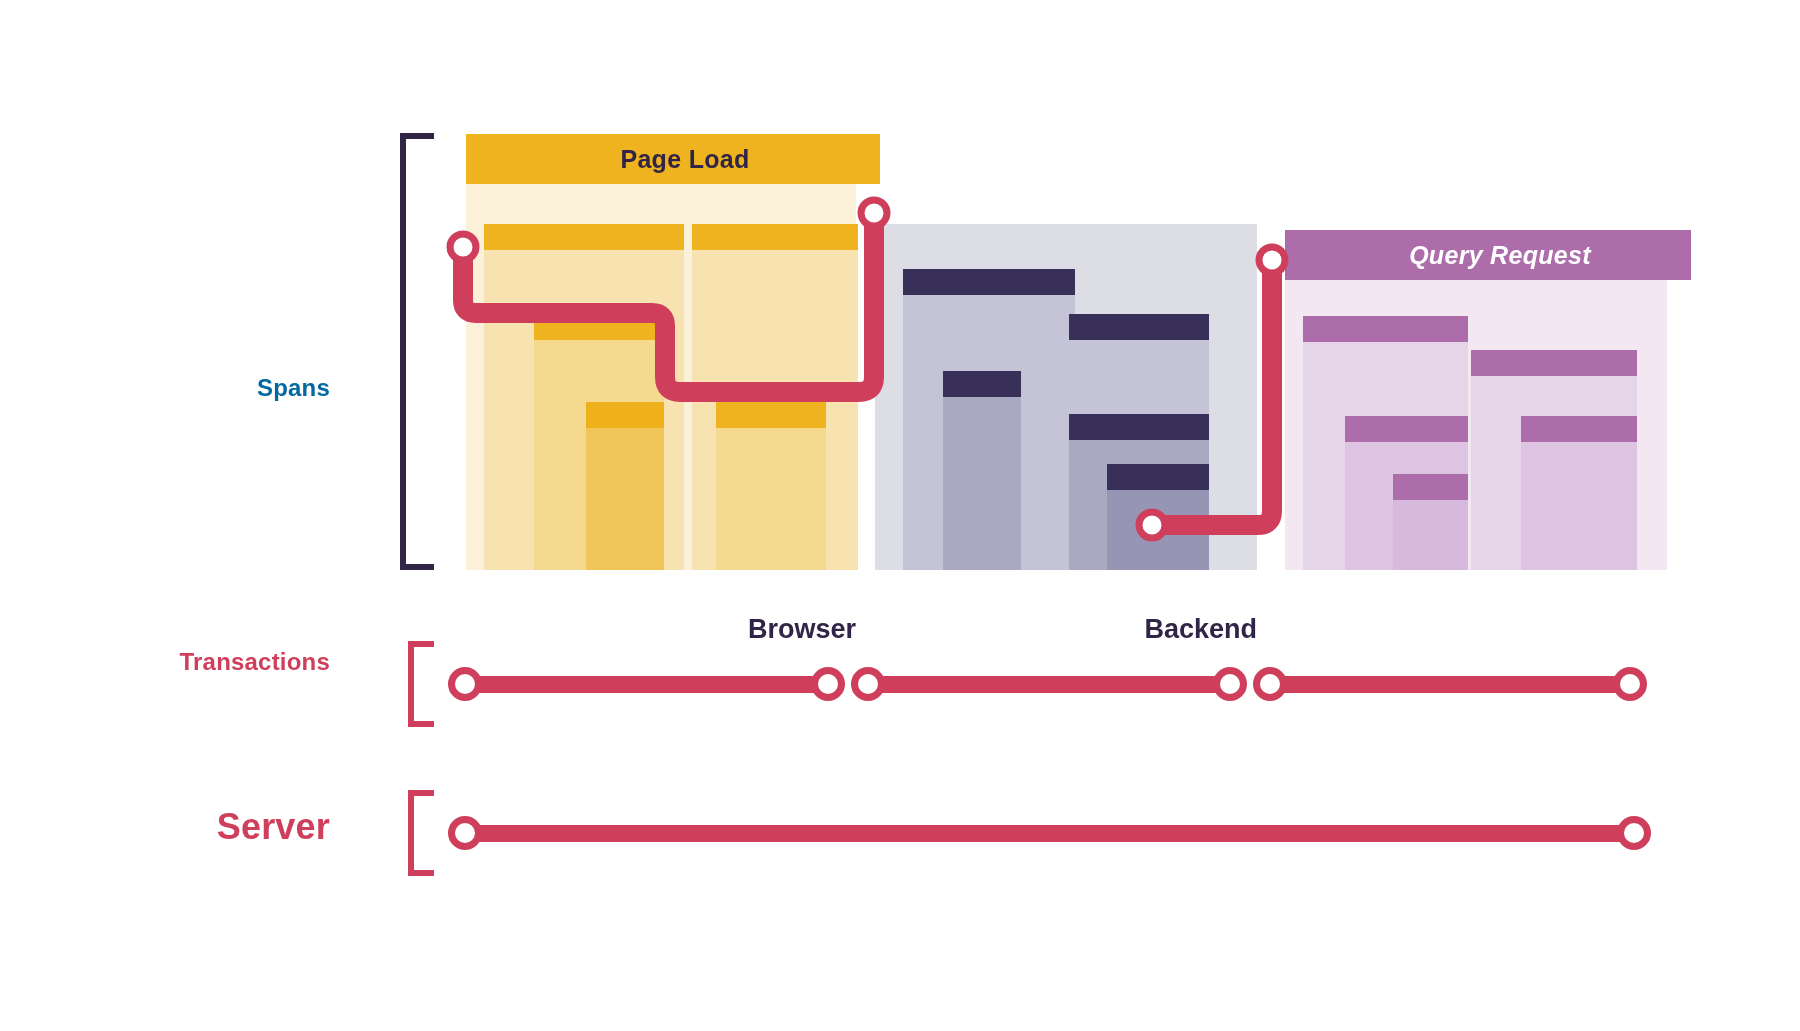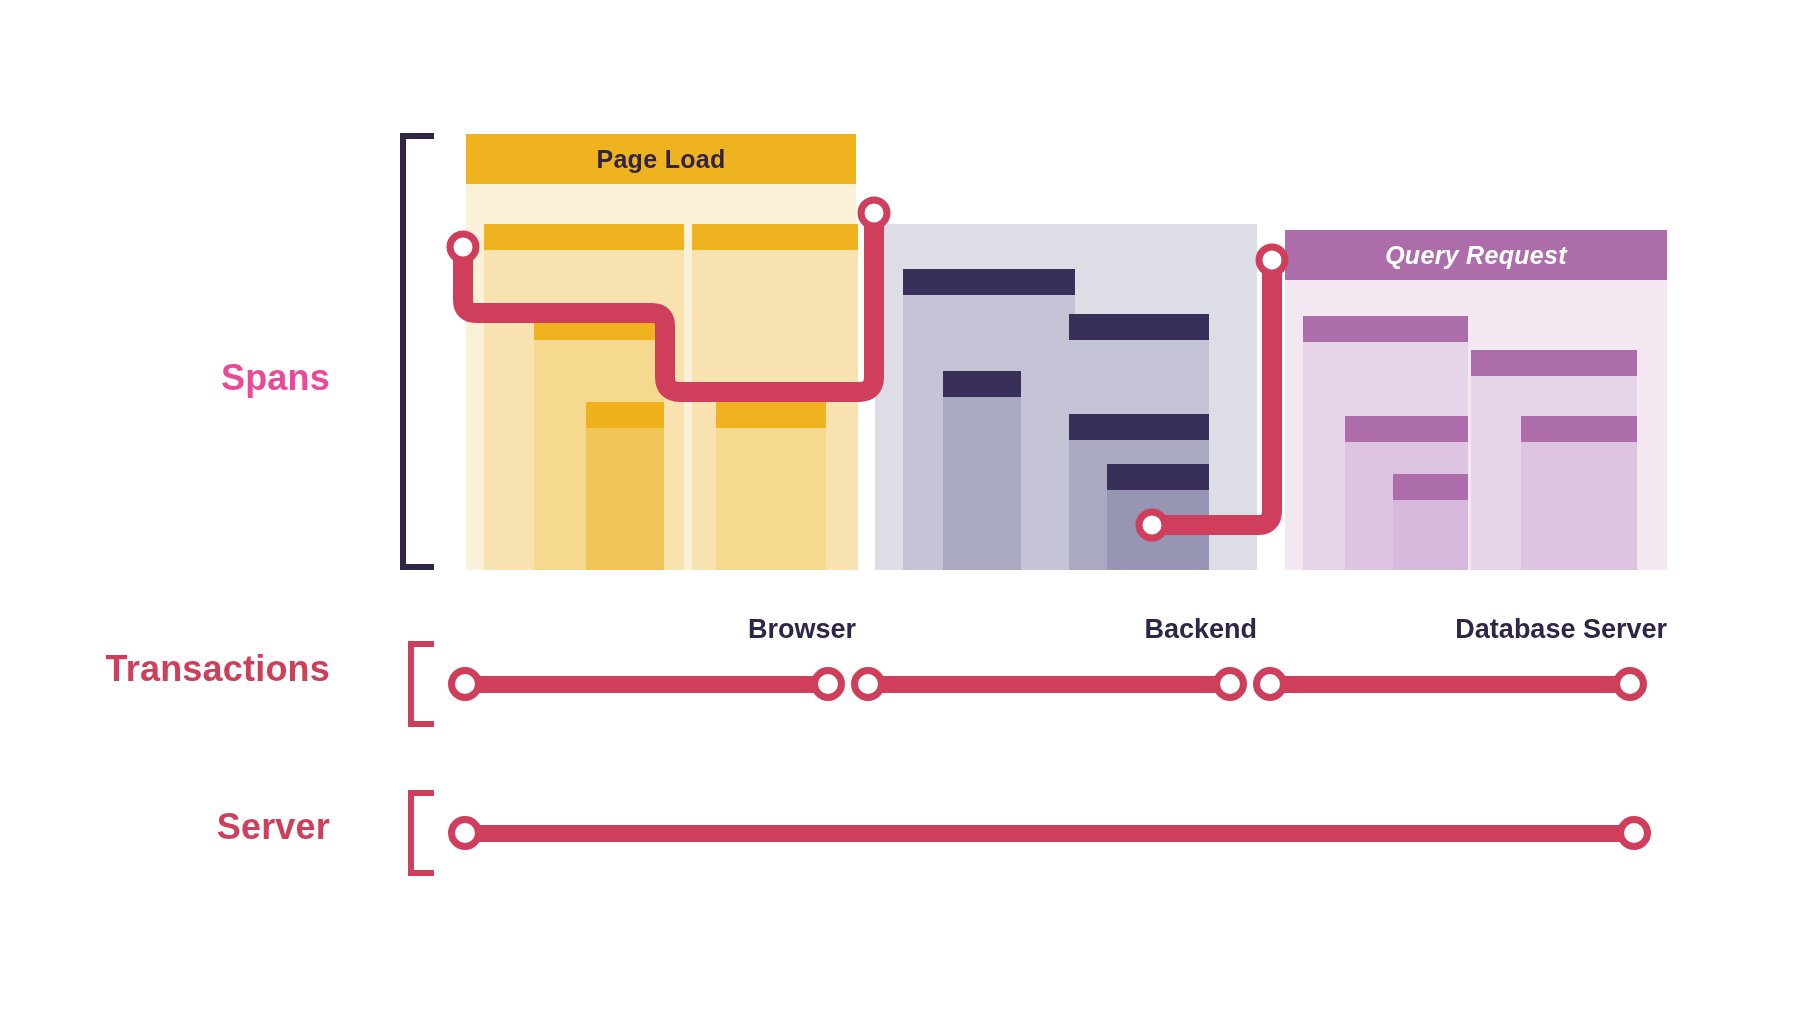--- a/index.html
+++ b/index.html
@@ -19,22 +19,22 @@
   }
 
   
   .row-label {
     position: absolute;
     font-weight: bold;
     letter-spacing: 0.2px;
     white-space: nowrap;
     text-align: right;
   }
-  #spans-label   { right: 1470px; top: 357px; font-size: 36px; color: #ec4899; }
-  #tx-label      { right: 1470px; top: 648px; font-size: 36px; color: #cf3f5c; text-align: center; }
+  #spans-label   { right: 1470px; top: 374px; font-size: 24px; color: #0369a1; }
+  #tx-label      { right: 1470px; top: 648px; font-size: 24px; color: #cf3f5c; text-align: center; }
   #trace-label   { right: 1470px; top: 806px; font-size: 36px; color: #cf3f5c; }
 
   
   .bracket {
     position: absolute;
     box-sizing: border-box;
     border-left: 6px solid currentColor;
     border-top: 6px solid currentColor;
     border-bottom: 6px solid currentColor;
     border-right: none;
@@ -64,20 +64,21 @@
     position: absolute;
     left: 0; top: 0;
     width: 100%;
     height: 50px;
     display: flex;
     align-items: center;
     justify-content: center;
     font-size: 25px;
     font-weight: bold;
     letter-spacing: 0.3px;
+    padding-left: 24px;
   }
   .col-body {
     position: absolute;
     left: 0;
     width: 100%;
   }
   .bar {
     position: absolute;
     box-sizing: border-box;
   }
@@ -257,21 +258,20 @@
     <path d="M 1152 525 L 1258 525 Q 1272 525 1272 511 L 1272 260" fill="none" stroke="#cf3f5c" stroke-width="20" stroke-linecap="butt"></path>
 
     <circle cx="463" cy="247" r="13" fill="#ffffff" stroke="#cf3f5c" stroke-width="7"></circle>
     <circle cx="874" cy="213" r="13" fill="#ffffff" stroke="#cf3f5c" stroke-width="7"></circle>
     <circle cx="1152" cy="525" r="13" fill="#ffffff" stroke="#cf3f5c" stroke-width="7"></circle>
     <circle cx="1272" cy="260" r="13" fill="#ffffff" stroke="#cf3f5c" stroke-width="7"></circle>
   </svg>
 
   <div class="col-caption" style="left:466px; width:390px;">Browser</div>
   <div class="col-caption" style="left:875px; width:382px;">Backend</div>
-  <div class="col-caption" style="left:1285px; width:382px;">Database Server</div>
 
   <div class="timeline-bar" style="left:462px; top:676px; width:380px;"></div>
   <div class="node" style="left:448px; top:667px;"></div>
   <div class="node" style="left:811px; top:667px;"></div>
 
   <div class="timeline-bar" style="left:862px; top:676px; width:382px;"></div>
   <div class="node" style="left:851px; top:667px;"></div>
   <div class="node" style="left:1213px; top:667px;"></div>
 
   <div class="timeline-bar" style="left:1264px; top:676px; width:380px;"></div>

